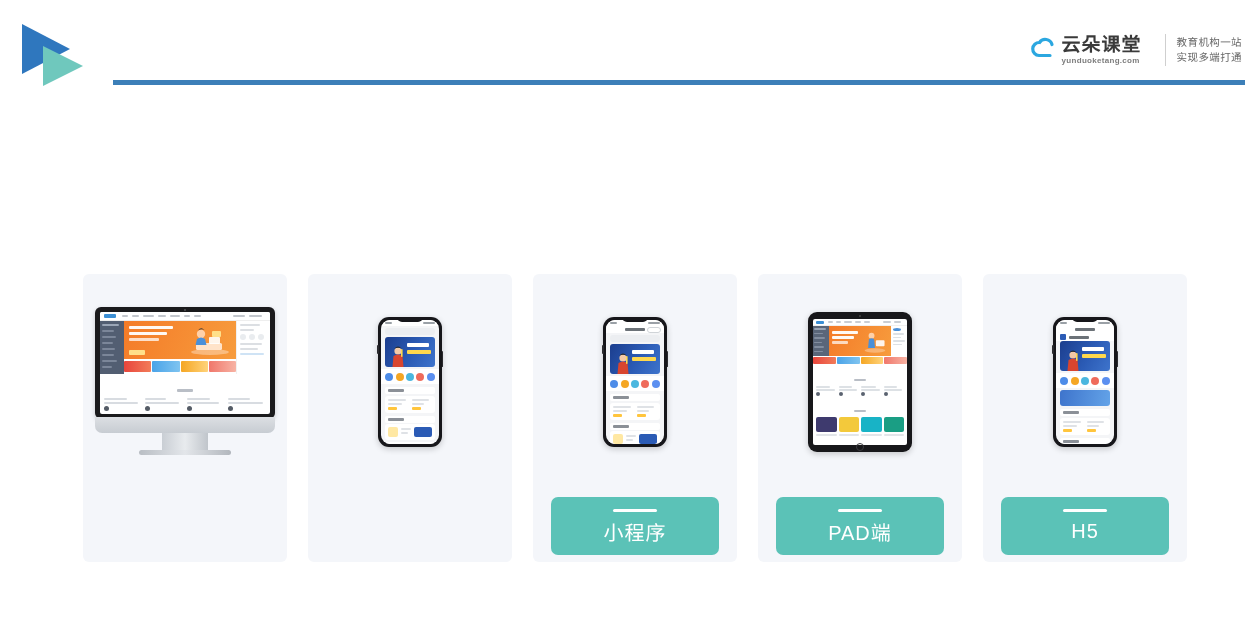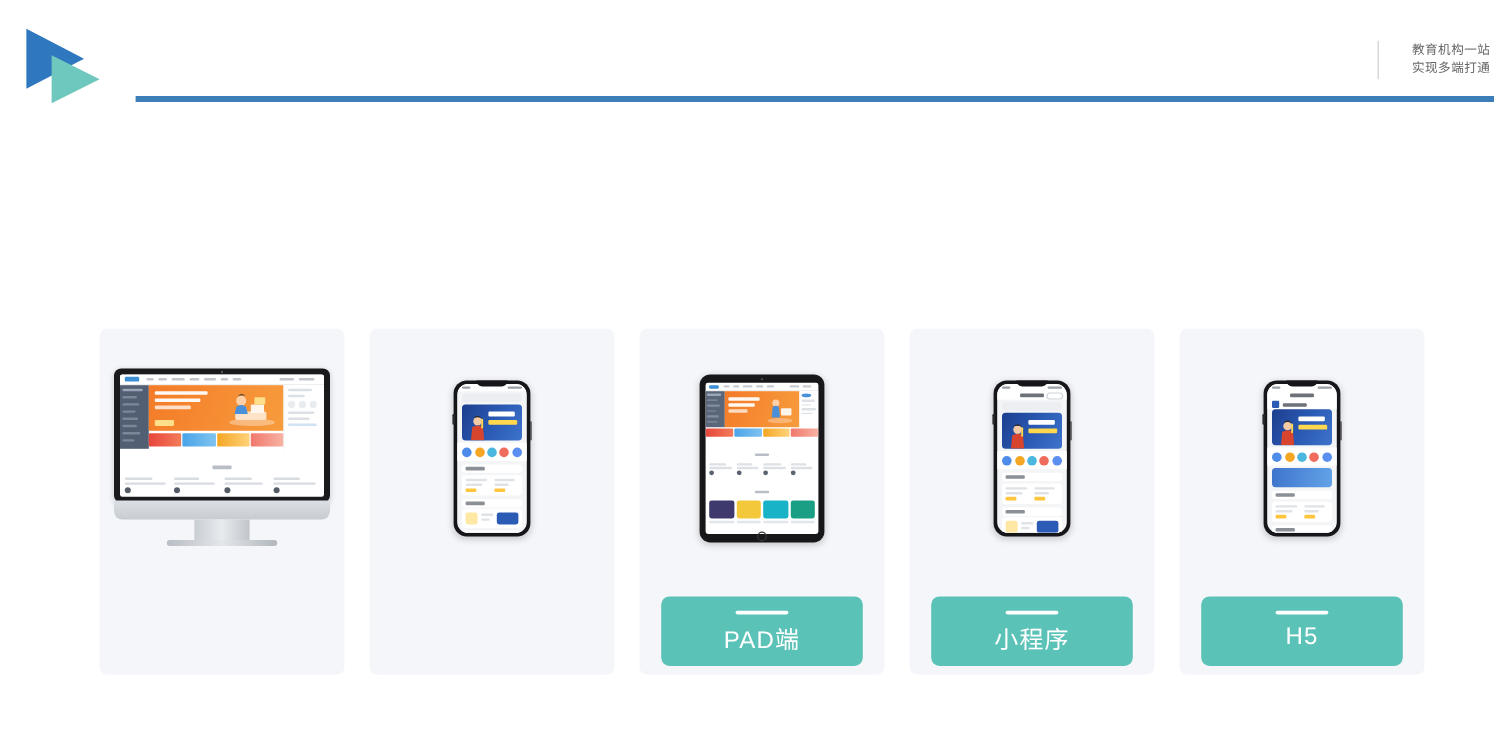--- a/index.html
+++ b/index.html
@@ -50,21 +50,21 @@
   .cloud-c svg{display:block;}
   .corp-word{display:flex;flex-direction:column;line-height:1;}
   .corp-cn{
     font-size:19px;font-weight:700;color:#3a3a3a;letter-spacing:1px;
   }
   .corp-en{
     font-size:8px;font-weight:700;color:#7d7d7d;letter-spacing:.3px;margin-top:3px;
   }
   .corp-div{width:1px;height:32px;background:#cfcfcf;margin:0 11px;}
   .corp-tag{display:flex;flex-direction:column;justify-content:center;}
-  .corp-tag span{font-size:10.5px;color:#666;line-height:15px;letter-spacing:.4px;margin-left:17px;}
+  .corp-tag span{font-size:10.5px;color:#666;line-height:15px;letter-spacing:.4px;}
 
   
   .body-text{
     position:absolute;left:76px;top:120px;width:1115px;
     font-size:19.5px;line-height:34px;color:#222;letter-spacing:.2px;
   }
 
   
   .cards{position:absolute;left:83px;top:274px;width:1107px;height:288px;display:flex;}
   .card{
@@ -246,20 +246,31 @@
 
     <div class="logo-mark">
       <span class="tri-blue"></span>
       <span class="tri-teal"></span>
     </div>
 
 
     <div class="title-rule"></div>
 
     <div class="corp">
+      <div class="corp-left">
+        <div class="cloud-c">
+          <svg width="30" height="30" viewBox="0 0 30 30">
+            <path d="M22 9.5 A7 7 0 0 0 9.5 7.5 A6.5 6.5 0 0 0 9 20.5 L20 20.5" fill="none" stroke="#2BA7E0" stroke-width="3.2" stroke-linecap="round"></path>
+          </svg>
+        </div>
+        <div class="corp-word">
+          <span class="corp-cn">云朵课堂</span>
+          <span class="corp-en">yunduoketang.com</span>
+        </div>
+      </div>
       <div class="corp-div"></div>
       <div class="corp-tag">
         <span>教育机构一站</span>
         <span>实现多端打通</span>
       </div>
     </div>
   </div>
 
 
   <div class="cards">
@@ -427,20 +438,95 @@
                 </div>
               </div>
             </div>
           </div>
         </div>
       </div>
     </div>
 
     <div class="card">
       <div class="device-zone">
+        <div class="phone">
+          <div class="ph-frame">
+            <span class="ph-notch"></span>
+            <span class="ph-btn-l"></span>
+            <span class="ph-btn-r"></span>
+            <div class="ph-screen">
+              <div class="p-status">
+                <i style="width:7px"></i>
+                  <i style="width:12px"></i>
+              </div>
+              <div class="p-wxbar">
+                <i></i>
+                  <u></u>
+              </div>
+              <div class="p-search"></div>
+              <div class="p-banner">
+                <span class="bt">
+                    <i></i>
+                    <i></i>
+                  </span>
+                <svg class="per" viewBox="0 0 16 22">
+                  <circle cx="8" cy="6" r="3.6" fill="#F3C9A6"></circle>
+                  <path d="M4.4 3.5 q3.6 -4 7.2 0 q-3.6 -1.6 -7.2 0z" fill="#2A2A2A"></path>
+                  <path d="M3.5 11 q4.5 -3 9 0 l1 11 h-11 z" fill="#D8452F"></path>
+                  <rect x="11" y="4" width="1.6" height="8" rx=".8" fill="#FFD84D"></rect>
+                </svg>
+              </div>
+              <div class="p-icons">
+                <b></b>
+                <b></b>
+                <b></b>
+                <b></b>
+                <b></b>
+              </div>
+              <div class="p-sec">
+                  <i></i>
+                </div>
+              <div class="p-row">
+                <span class="pc">
+                    <i style="width:90%"></i>
+                    <i style="width:70%"></i>
+                    <u></u>
+                  </span>
+                <span class="pc">
+                    <i style="width:85%"></i>
+                    <i style="width:60%"></i>
+                    <u></u>
+                  </span>
+              </div>
+              <div class="p-sec">
+                  <i></i>
+                </div>
+              <div class="p-list">
+                <div class="p-item">
+                  <span class="th"></span>
+                  <span class="tx">
+                      <i style="width:95%"></i>
+                      <i style="width:70%"></i>
+                    </span>
+                  <span class="cta"></span>
+                </div>
+
+              </div>
+            </div>
+          </div>
+        </div>
+      </div>
+      <div class="tag">
+        <span class="tag-bar"></span>
+        <span class="tag-label">小程序</span>
+      </div>
+    </div>
+
+    <div class="card">
+      <div class="device-zone">
         <div class="tablet">
           <div class="tb-frame">
             <span class="tb-cam"></span>
             <div class="tb-screen">
               <div class="t-nav">
                 <span class="lg"></span>
                 <i></i>
                   <i></i>
                   <i style="width:10px"></i>
                   <i></i>
@@ -537,144 +623,69 @@
           <div class="ph-frame">
             <span class="ph-notch"></span>
             <span class="ph-btn-l"></span>
             <span class="ph-btn-r"></span>
             <div class="ph-screen">
               <div class="p-status">
                 <i style="width:7px"></i>
                   <i style="width:12px"></i>
               </div>
               <div class="p-wxbar">
-                <i></i>
-                  <u></u>
-              </div>
-              <div class="p-search"></div>
+                  <i></i>
+                </div>
+              <div class="p-h5top">
+                <b></b>
+                  <i></i>
+              </div>
               <div class="p-banner">
                 <span class="bt">
                     <i></i>
                     <i></i>
                   </span>
                 <svg class="per" viewBox="0 0 16 22">
                   <circle cx="8" cy="6" r="3.6" fill="#F3C9A6"></circle>
                   <path d="M4.4 3.5 q3.6 -4 7.2 0 q-3.6 -1.6 -7.2 0z" fill="#2A2A2A"></path>
                   <path d="M3.5 11 q4.5 -3 9 0 l1 11 h-11 z" fill="#D8452F"></path>
                   <rect x="11" y="4" width="1.6" height="8" rx=".8" fill="#FFD84D"></rect>
                 </svg>
               </div>
               <div class="p-icons">
                 <b></b>
                 <b></b>
                 <b></b>
                 <b></b>
                 <b></b>
               </div>
+              <div class="p-ad"></div>
               <div class="p-sec">
                   <i></i>
                 </div>
               <div class="p-row">
                 <span class="pc">
                     <i style="width:90%"></i>
                     <i style="width:70%"></i>
                     <u></u>
                   </span>
                 <span class="pc">
                     <i style="width:85%"></i>
                     <i style="width:60%"></i>
                     <u></u>
                   </span>
               </div>
               <div class="p-sec">
                   <i></i>
                 </div>
-              <div class="p-list">
-                <div class="p-item">
-                  <span class="th"></span>
-                  <span class="tx">
-                      <i style="width:95%"></i>
-                      <i style="width:70%"></i>
-                    </span>
-                  <span class="cta"></span>
-                </div>
-
-              </div>
+
             </div>
           </div>
         </div>
       </div>
       <div class="tag">
         <span class="tag-bar"></span>
-        <span class="tag-label">小程序</span>
-      </div>
-    </div>
-
-    <div class="card">
-      <div class="device-zone">
-        <div class="phone">
-          <div class="ph-frame">
-            <span class="ph-notch"></span>
-            <span class="ph-btn-l"></span>
-            <span class="ph-btn-r"></span>
-            <div class="ph-screen">
-              <div class="p-status">
-                <i style="width:7px"></i>
-                  <i style="width:12px"></i>
-              </div>
-              <div class="p-wxbar">
-                  <i></i>
-                </div>
-              <div class="p-h5top">
-                <b></b>
-                  <i></i>
-              </div>
-              <div class="p-banner">
-                <span class="bt">
-                    <i></i>
-                    <i></i>
-                  </span>
-                <svg class="per" viewBox="0 0 16 22">
-                  <circle cx="8" cy="6" r="3.6" fill="#F3C9A6"></circle>
-                  <path d="M4.4 3.5 q3.6 -4 7.2 0 q-3.6 -1.6 -7.2 0z" fill="#2A2A2A"></path>
-                  <path d="M3.5 11 q4.5 -3 9 0 l1 11 h-11 z" fill="#D8452F"></path>
-                  <rect x="11" y="4" width="1.6" height="8" rx=".8" fill="#FFD84D"></rect>
-                </svg>
-              </div>
-              <div class="p-icons">
-                <b></b>
-                <b></b>
-                <b></b>
-                <b></b>
-                <b></b>
-              </div>
-              <div class="p-ad"></div>
-              <div class="p-sec">
-                  <i></i>
-                </div>
-              <div class="p-row">
-                <span class="pc">
-                    <i style="width:90%"></i>
-                    <i style="width:70%"></i>
-                    <u></u>
-                  </span>
-                <span class="pc">
-                    <i style="width:85%"></i>
-                    <i style="width:60%"></i>
-                    <u></u>
-                  </span>
-              </div>
-              <div class="p-sec">
-                  <i></i>
-                </div>
-
-            </div>
-          </div>
-        </div>
-      </div>
-      <div class="tag">
-        <span class="tag-bar"></span>
         <span class="tag-label">H5</span>
       </div>
     </div>
 
   </div>
 </div>
 
 </body></html>

